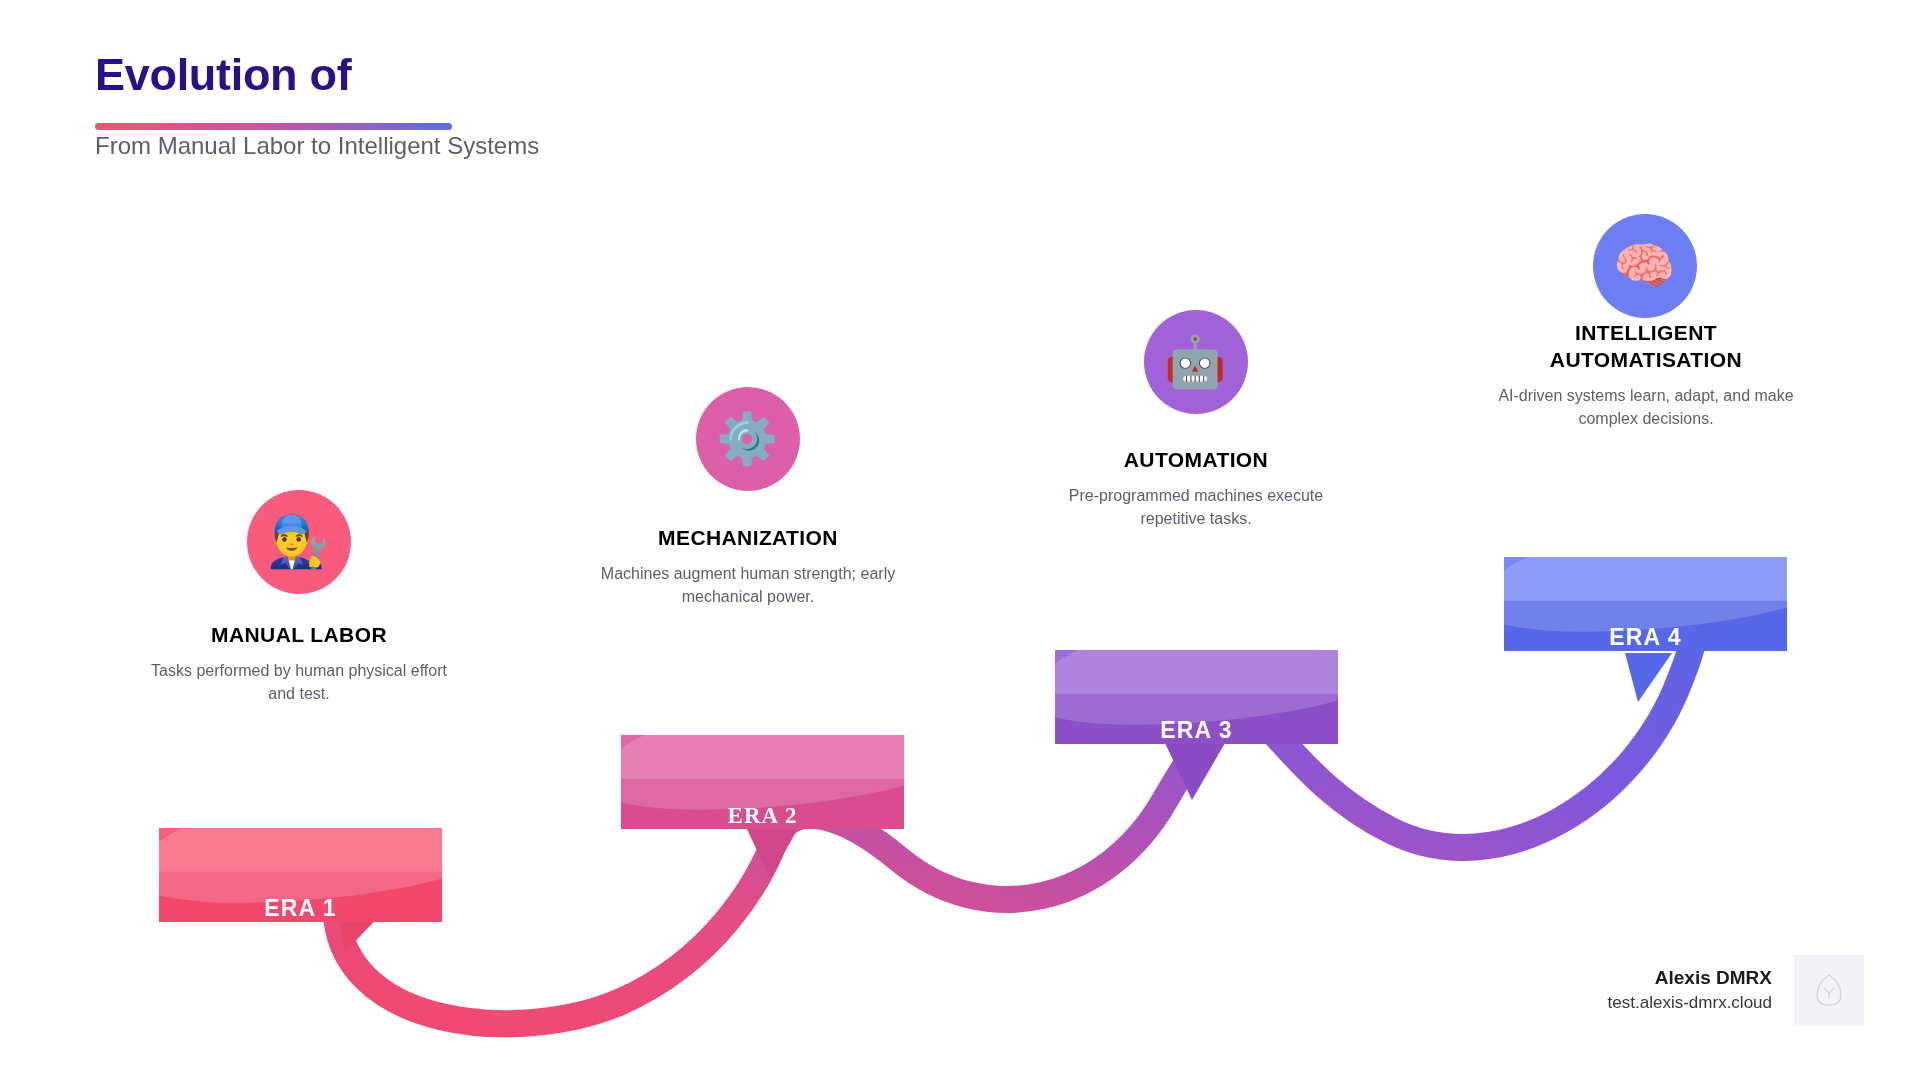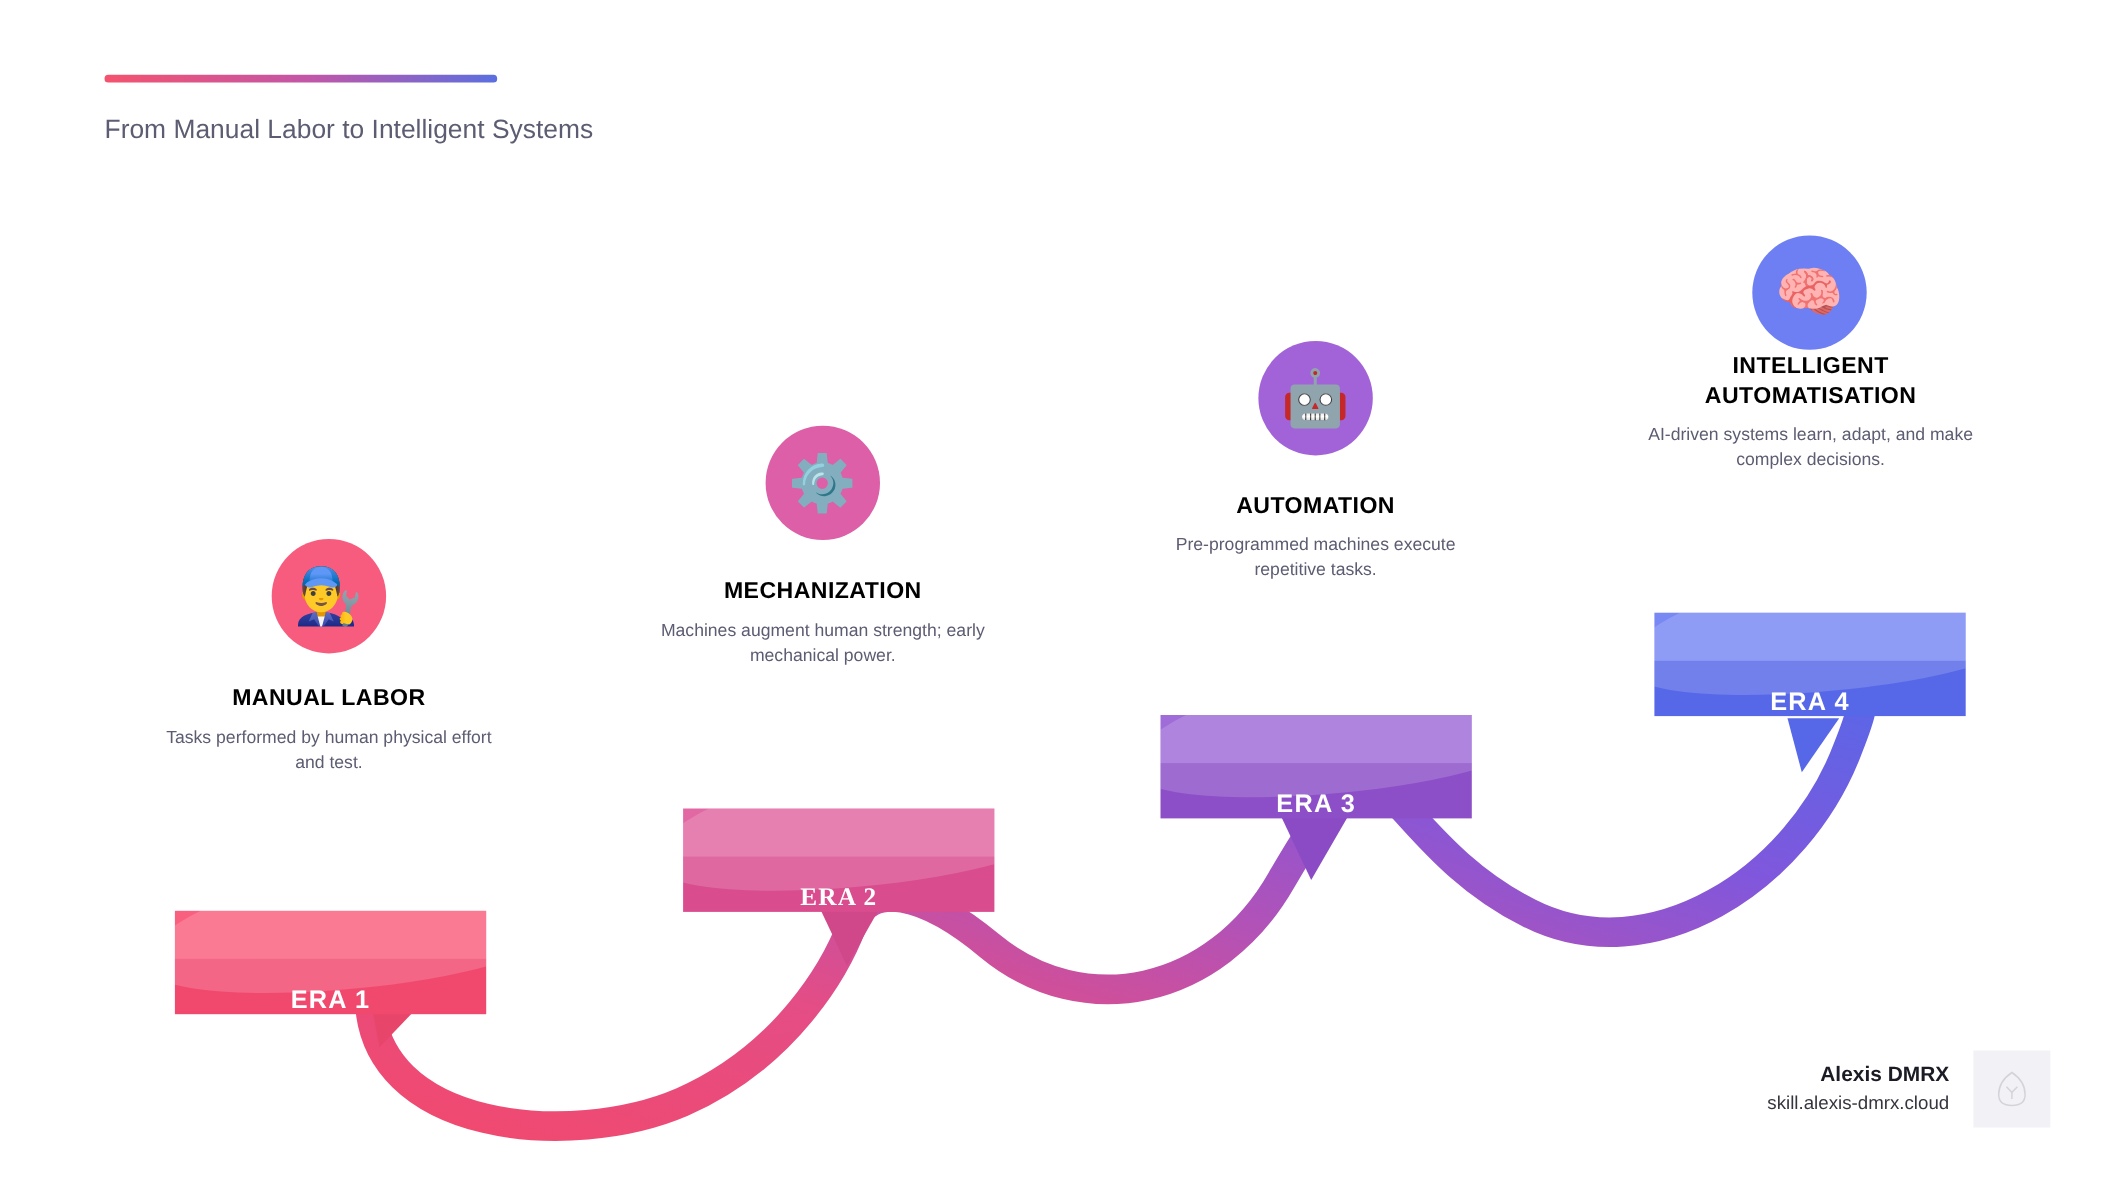--- a/index.html
+++ b/index.html
@@ -42,21 +42,20 @@
     white-space: nowrap;
   }
   .title-rule {
     margin-top: 20px;
     width: 357px;
     height: 7px;
     border-radius: 4px;
     background: linear-gradient(90deg, #F4536E 0%, #C256A8 52%, #5B6FE0 100%);
   }
   .subtitle {
-    margin-top: 27px;
     font-size: 24px;
     color: #5C5C72;
     font-weight: 400;
     line-height: 1.3;
     white-space: nowrap;
   }
 
   
   #ribbon {
     position: absolute;
@@ -171,20 +170,21 @@
     justify-content: center;
   }
   .footer-logo svg { opacity: 0.22; }
 </style>
 </head>
 <body>
 
 <div id="stage">
 
   <div class="header">
+    <h1 class="title-line" style="color: rgb(43, 17, 137);">Evolution of</h1>
     <div class="title-rule" style="background: linear-gradient(90deg, rgb(244, 83, 110) 0%, rgb(194, 86, 168) 52%, rgb(91, 111, 224) 100%);"></div>
     <div class="subtitle">From Manual Labor to Intelligent Systems</div>
   </div>
 
   <svg id="ribbon" viewBox="0 0 1920 1080" width="1920" height="1080" xmlns="http://www.w3.org/2000/svg">
     <defs>
       <linearGradient id="ribbonGrad" x1="0" y1="1" x2="1" y2="0" gradientUnits="objectBoundingBox">
         <stop offset="0%" stop-color="#F1496E"></stop>
         <stop offset="28%" stop-color="#E44D85"></stop>
         <stop offset="52%" stop-color="#B152B8"></stop>
@@ -264,21 +264,21 @@
     </div>
     <div class="era-box" style="left: 1504px; top: 557px; background: linear-gradient(rgb(121, 137, 244) 0%, rgb(121, 137, 244) 46%, rgb(86, 104, 232) 47%, rgb(86, 104, 232) 100%);">
       <span class="sheen"></span>
       <span class="era-label">ERA 4</span>
     </div>
   </div>
 
   <div class="footer">
     <div class="footer-text">
       <div class="footer-name">Alexis DMRX</div>
-      <div class="footer-url">skill.alexis-dmrx.cloud</div>
+      <div class="footer-url">test.alexis-dmrx.cloud</div>
     </div>
     <div class="footer-logo">
       <svg width="30" height="34" viewBox="0 0 30 34">
         <path d="M15 2 C6 8, 3 16, 3 22 C3 29, 8 32, 15 32 C22 32, 27 29, 27 22 C27 16, 24 8, 15 2 Z" fill="none" stroke="#6b6b78" stroke-width="1.4"></path>
         <path d="M10 15 L15 20 L20 15" fill="none" stroke="#6b6b78" stroke-width="1.4"></path>
         <line x1="15" y1="20" x2="15" y2="26" stroke="#6b6b78" stroke-width="1.4"></line>
       </svg>
     </div>
   </div>
 

